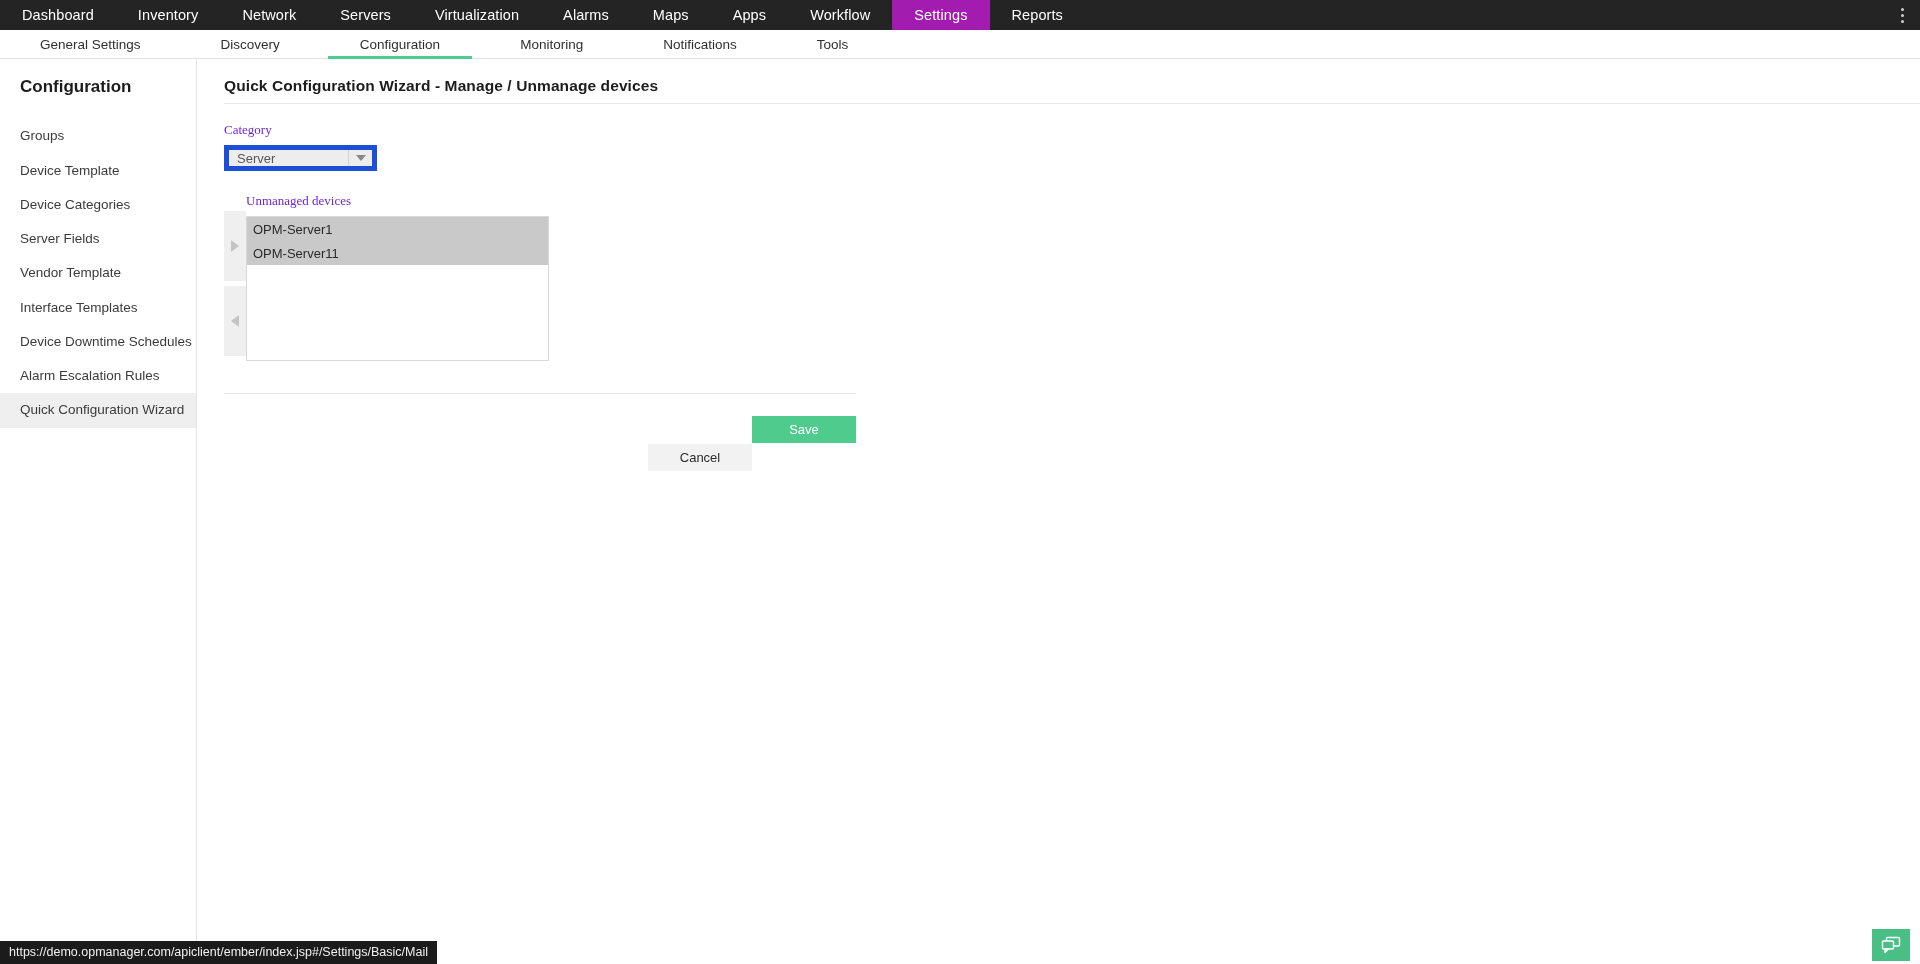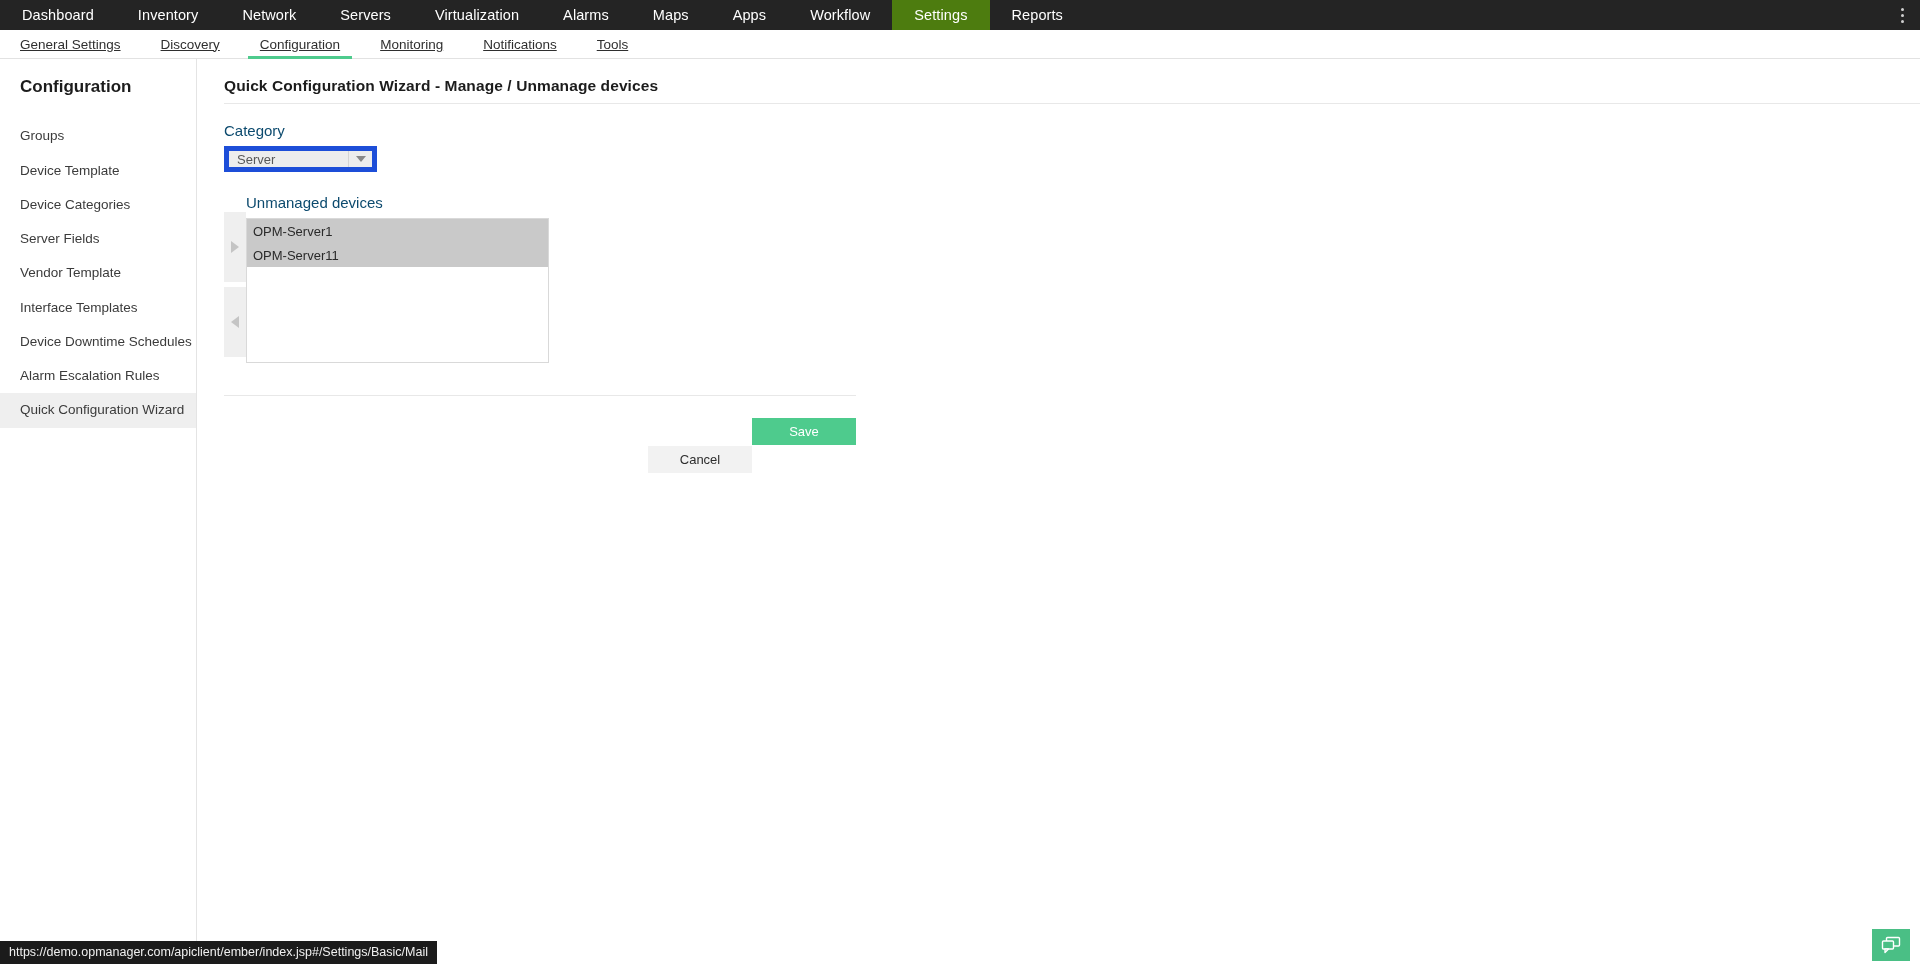--- a/index.html
+++ b/index.html
@@ -24,21 +24,21 @@
     display: flex;
     align-items: center;
     padding: 13px 22px;
     color: #ffffff;
     font-size: 14.5px;
     line-height: 1;
     white-space: nowrap;
     cursor: pointer;
     letter-spacing: .1px;
   }
-  .topnav-item.active { background: #4d7c0f; color: #ffffff; }
+  .topnav-item.active { background: #a21caf; color: #ffffff; }
   .topnav-spacer { flex: 1; }
   #kebab-menu {
     display: flex;
     flex-direction: column;
     justify-content: center;
     align-items: center;
     gap: 3px;
     width: 36px;
     cursor: pointer;
   }
@@ -55,27 +55,26 @@
     height: 29px;
     background: #ffffff;
     border-bottom: 1px solid #e2e2e2;
     display: flex;
     align-items: stretch;
     position: relative;
   }
   .subnav-item {
     display: flex;
     align-items: center;
-    padding: 0 20px;
+    padding: 0 40px;
     font-size: 13.5px;
     color: #2f2f2f;
     white-space: nowrap;
     cursor: pointer;
     position: relative;
-    text-decoration: underline;
   }
   .subnav-item.active::after {
     content: "";
     position: absolute;
     left: 8px; right: 8px; bottom: -1px;
     height: 3px;
     background: #4ECB8D;
   }
 
   
@@ -123,23 +122,24 @@
     letter-spacing: .1px;
   }
   #title-rule {
     height: 1px;
     background: #e8e8e8;
     width: 1862px;
     margin-bottom: 18px;
   }
 
   .field-label {
-    font-size: 15px;
-    color: #0c4a6e;
+    font-size: 13px;
+    color: #6d28d9;
     margin-bottom: 7px;
+    font-family: Liberation Serif, serif;
   }
 
   
   #category-block { margin-bottom: 22px; }
   #category-select {
     width: 153px;
     height: 26px;
     display: flex;
     border: 5px solid #1d4ed8;
     background: #ededed;

